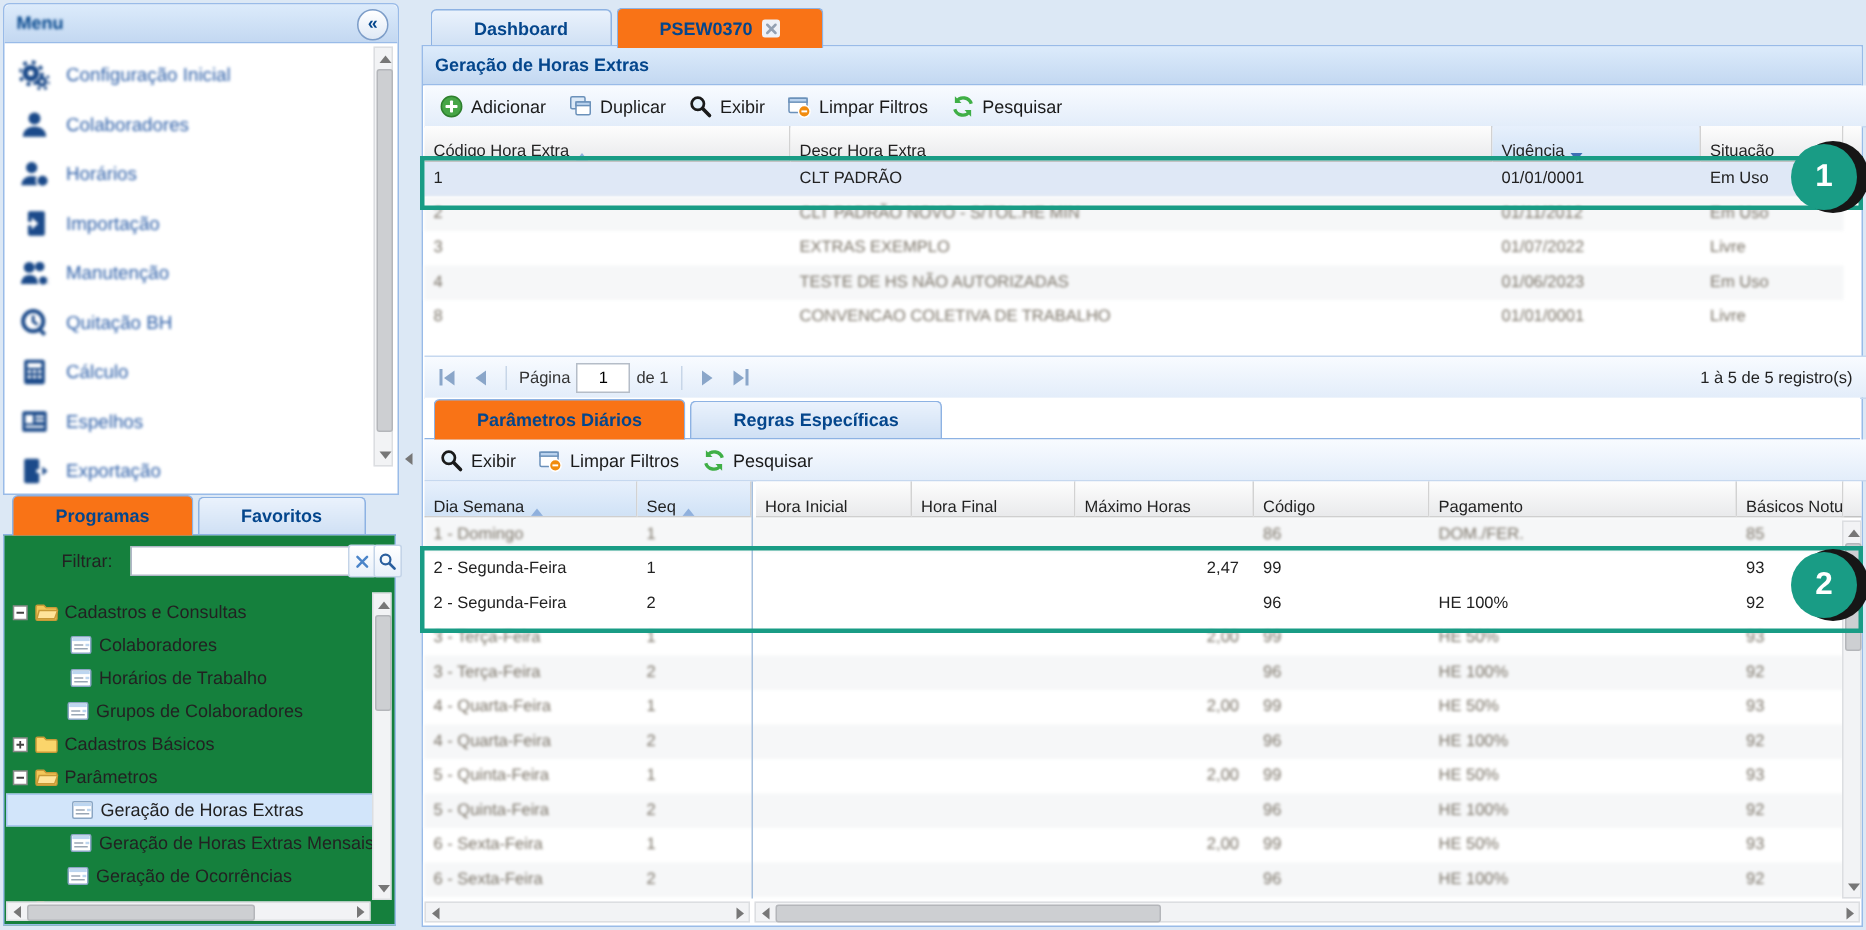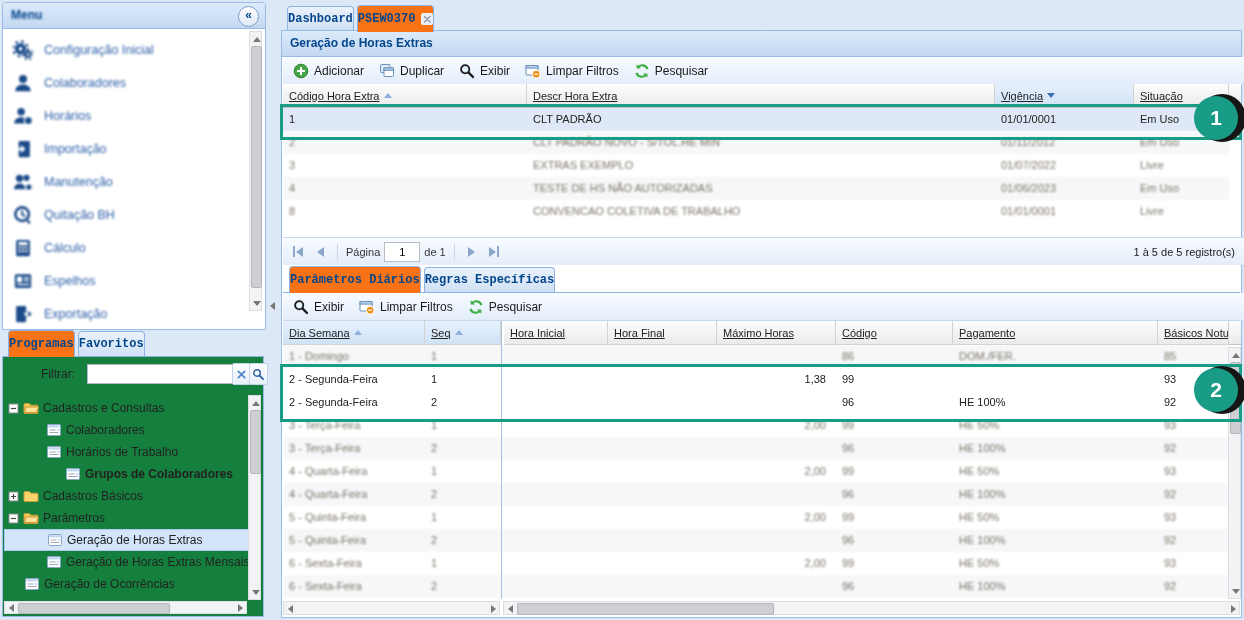--- a/index.html
+++ b/index.html
@@ -5,32 +5,32 @@
   html,body{margin:0;padding:0;background:#cfdded;}
   #app{position:relative;width:1244px;height:620px;background:#dce8f5;overflow:hidden;
        font-family:"Liberation Sans",sans-serif;font-size:11px;color:#222;}
   .panel{position:absolute;background:#fff;border:1px solid #99bbe8;border-radius:4px 4px 0 0;box-sizing:content-box;}
   .panel-hd{height:25px;line-height:25px;padding:0 8px;font-size:12px;font-weight:bold;color:#04468c;
             background:linear-gradient(#dcebfb,#c3d8f1);border-bottom:1px solid #99bbe8;border-radius:4px 4px 0 0;position:relative;}
   .blurred{filter:blur(1.2px);}
   .blurtext{color:#7b7468;}
   
   .tabbar{position:absolute;display:flex;align-items:flex-end;padding-left:6px;border-bottom:1px solid #8db2e3;box-sizing:border-box;}
-  .tab{position:relative;height:24px;line-height:24px;padding:0 0;margin-right:3px;border:1px solid #8db2e3;border-bottom:none;
+  .tab{position:relative;height:24px;line-height:24px;padding:0 28px;margin-right:3px;border:1px solid #8db2e3;border-bottom:none;
        border-radius:4px 4px 0 0;background:linear-gradient(#eaf2fc,#cfe0f4);color:#04468c;font-weight:bold;font-size:12px;
-       white-space:nowrap;display:flex;align-items:center;gap:6px;cursor:pointer;font-family:Liberation Mono, monospace;}
+       white-space:nowrap;display:flex;align-items:center;gap:6px;cursor:pointer;}
   .tab.active{background:#f97316;height:26px;margin-bottom:-1px;z-index:5;}
   
   .toolbar{position:absolute;left:1px;background:linear-gradient(#f8fbff,#e3edfa);border-bottom:1px solid #c6d8ef;
            display:flex;align-items:center;padding-left:4px;}
   .tbtn{display:flex;align-items:center;gap:5px;padding:3px 9px 3px 6px;border-radius:3px;font-size:12px;color:#1a1a1a;cursor:pointer;}
   
-  .ghead-cell{position:absolute;height:24px;box-sizing:border-box;padding:0 6px;display:flex;align-items:center;gap:4px;
+  .ghead-cell{position:absolute;height:24px;box-sizing:border-box;padding:0 6px;display:flex;align-items:flex-end;gap:4px;
               background:linear-gradient(#fdfdfd,#e9eaec);border-right:1px solid #d2d2d2;border-bottom:1px solid #c2c2c2;
-              font-size:11px;color:#222;overflow:hidden;white-space:nowrap;cursor:pointer;text-decoration:underline;}
+              font-size:11px;color:#222;overflow:hidden;white-space:nowrap;cursor:pointer;}
   .ghead-cell.tinted{background:linear-gradient(#e7f0fc,#d0e2f6);}
   .grow{position:absolute;left:1px;height:23px;}
   .grow.alt{background:#f6f7f8;}
   .grow.selected{background:#dfe8f6;}
   .gcell{position:absolute;height:23px;line-height:23px;box-sizing:border-box;padding:0 6px;overflow:hidden;white-space:nowrap;font-size:11px;}
   .gcell.right{text-align:right;padding-right:10px;}
   
   .tri{width:0;height:0;display:inline-block;flex:none;}
   .sort-asc{border-left:4px solid transparent;border-right:4px solid transparent;border-bottom:5px solid #8fb0dd;}
   .sort-desc{border-left:4px solid transparent;border-right:4px solid transparent;border-top:5px solid #3d6fb4;}
@@ -262,21 +262,21 @@
           <span class="icon">
             <svg width="16" height="16" viewBox="0 0 16 16">
               <rect x="1.5" y="2.5" width="13" height="11" rx="1" fill="#fff" stroke="#8aa6c4"></rect>
               <rect x="2.2" y="3.2" width="11.6" height="2.2" fill="#bdd6f0"></rect>
               <path d="M3.5 8h6M3.5 10.5h9" stroke="#9aa7b5" stroke-width="1.1"></path>
               <rect x="11" y="7.2" width="2.5" height="1.6" fill="#bdd6f0"></rect>
             </svg>
           </span>
           <span>Horários de Trabalho</span>
         </div>
-        <div class="tree-row" style="top: 106px; padding-left: 61px; font-weight: bold;">
+        <div class="tree-row" style="top: 106px; padding-left: 40px;">
           <span class="icon">
             <svg width="16" height="16" viewBox="0 0 16 16">
               <rect x="1.5" y="2.5" width="13" height="11" rx="1" fill="#fff" stroke="#8aa6c4"></rect>
               <rect x="2.2" y="3.2" width="11.6" height="2.2" fill="#bdd6f0"></rect>
               <path d="M3.5 8h6M3.5 10.5h9" stroke="#9aa7b5" stroke-width="1.1"></path>
               <rect x="11" y="7.2" width="2.5" height="1.6" fill="#bdd6f0"></rect>
             </svg>
           </span>
           <span>Grupos de Colaboradores</span>
         </div>
@@ -324,21 +324,21 @@
           <span class="icon">
             <svg width="16" height="16" viewBox="0 0 16 16">
               <rect x="1.5" y="2.5" width="13" height="11" rx="1" fill="#fff" stroke="#8aa6c4"></rect>
               <rect x="2.2" y="3.2" width="11.6" height="2.2" fill="#bdd6f0"></rect>
               <path d="M3.5 8h6M3.5 10.5h9" stroke="#9aa7b5" stroke-width="1.1"></path>
               <rect x="11" y="7.2" width="2.5" height="1.6" fill="#bdd6f0"></rect>
             </svg>
           </span>
           <span>Geração de Horas Extras Mensais</span>
         </div>
-        <div class="tree-row" style="top: 216px; padding-left: 20px;">
+        <div class="tree-row" style="top: 216px; padding-left: 40px;">
           <span class="icon">
             <svg width="16" height="16" viewBox="0 0 16 16">
               <rect x="1.5" y="2.5" width="13" height="11" rx="1" fill="#fff" stroke="#8aa6c4"></rect>
               <rect x="2.2" y="3.2" width="11.6" height="2.2" fill="#bdd6f0"></rect>
               <path d="M3.5 8h6M3.5 10.5h9" stroke="#9aa7b5" stroke-width="1.1"></path>
               <rect x="11" y="7.2" width="2.5" height="1.6" fill="#bdd6f0"></rect>
             </svg>
           </span>
           <span>Geração de Ocorrências</span>
         </div>
@@ -604,21 +604,21 @@
           <div class="gcell right" style="left: 434px; width: 119px;"></div>
           <div class="gcell" style="left: 553px; width: 117px;">86</div>
           <div class="gcell" style="left: 670px; width: 205px;">DOM./FER.</div>
           <div class="gcell" style="left: 875px; width: 71px;">85</div>
         </div>
         <div class="grow" style="top: 337px; width: 946px;">
           <div class="gcell" style="left: 0px; width: 142px;">2 - Segunda-Feira</div>
           <div class="gcell" style="left: 142px; width: 76px;">1</div>
           <div class="gcell" style="left: 221px; width: 104px;"></div>
           <div class="gcell" style="left: 325px; width: 109px;"></div>
-          <div class="gcell right" style="left: 434px; width: 119px;">1,38</div>
+          <div class="gcell right" style="left: 434px; width: 119px;">2,47</div>
           <div class="gcell" style="left: 553px; width: 117px;">99</div>
           <div class="gcell" style="left: 875px; width: 71px;">93</div>
         </div>
         <div class="grow" style="top: 360px; width: 946px;">
           <div class="gcell" style="left: 0px; width: 142px;">2 - Segunda-Feira</div>
           <div class="gcell" style="left: 142px; width: 76px;">2</div>
           <div class="gcell" style="left: 221px; width: 104px;"></div>
           <div class="gcell" style="left: 325px; width: 109px;"></div>
           <div class="gcell right" style="left: 434px; width: 119px;"></div>
           <div class="gcell" style="left: 553px; width: 117px;">96</div>

